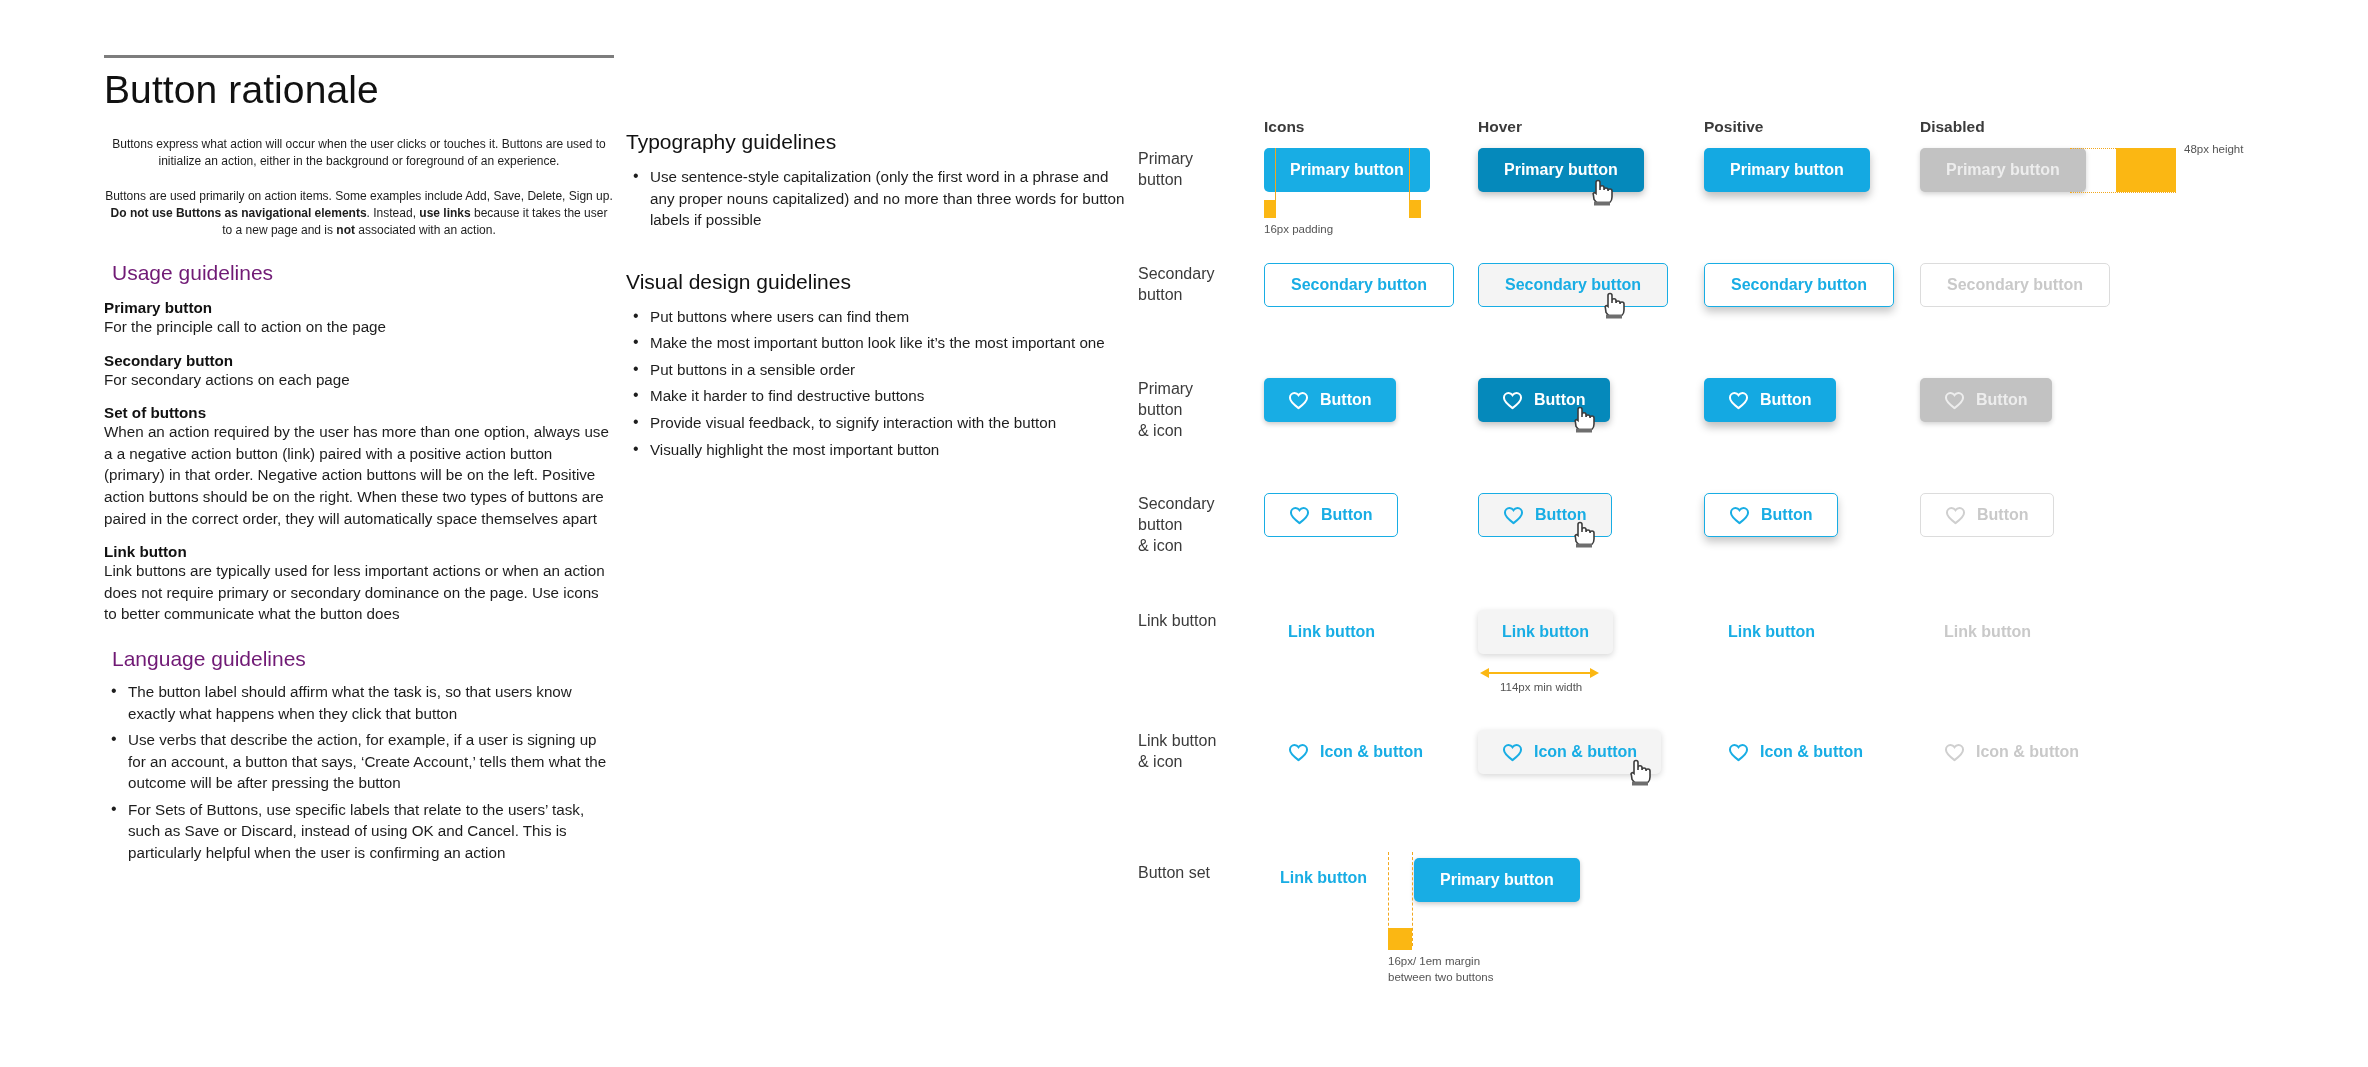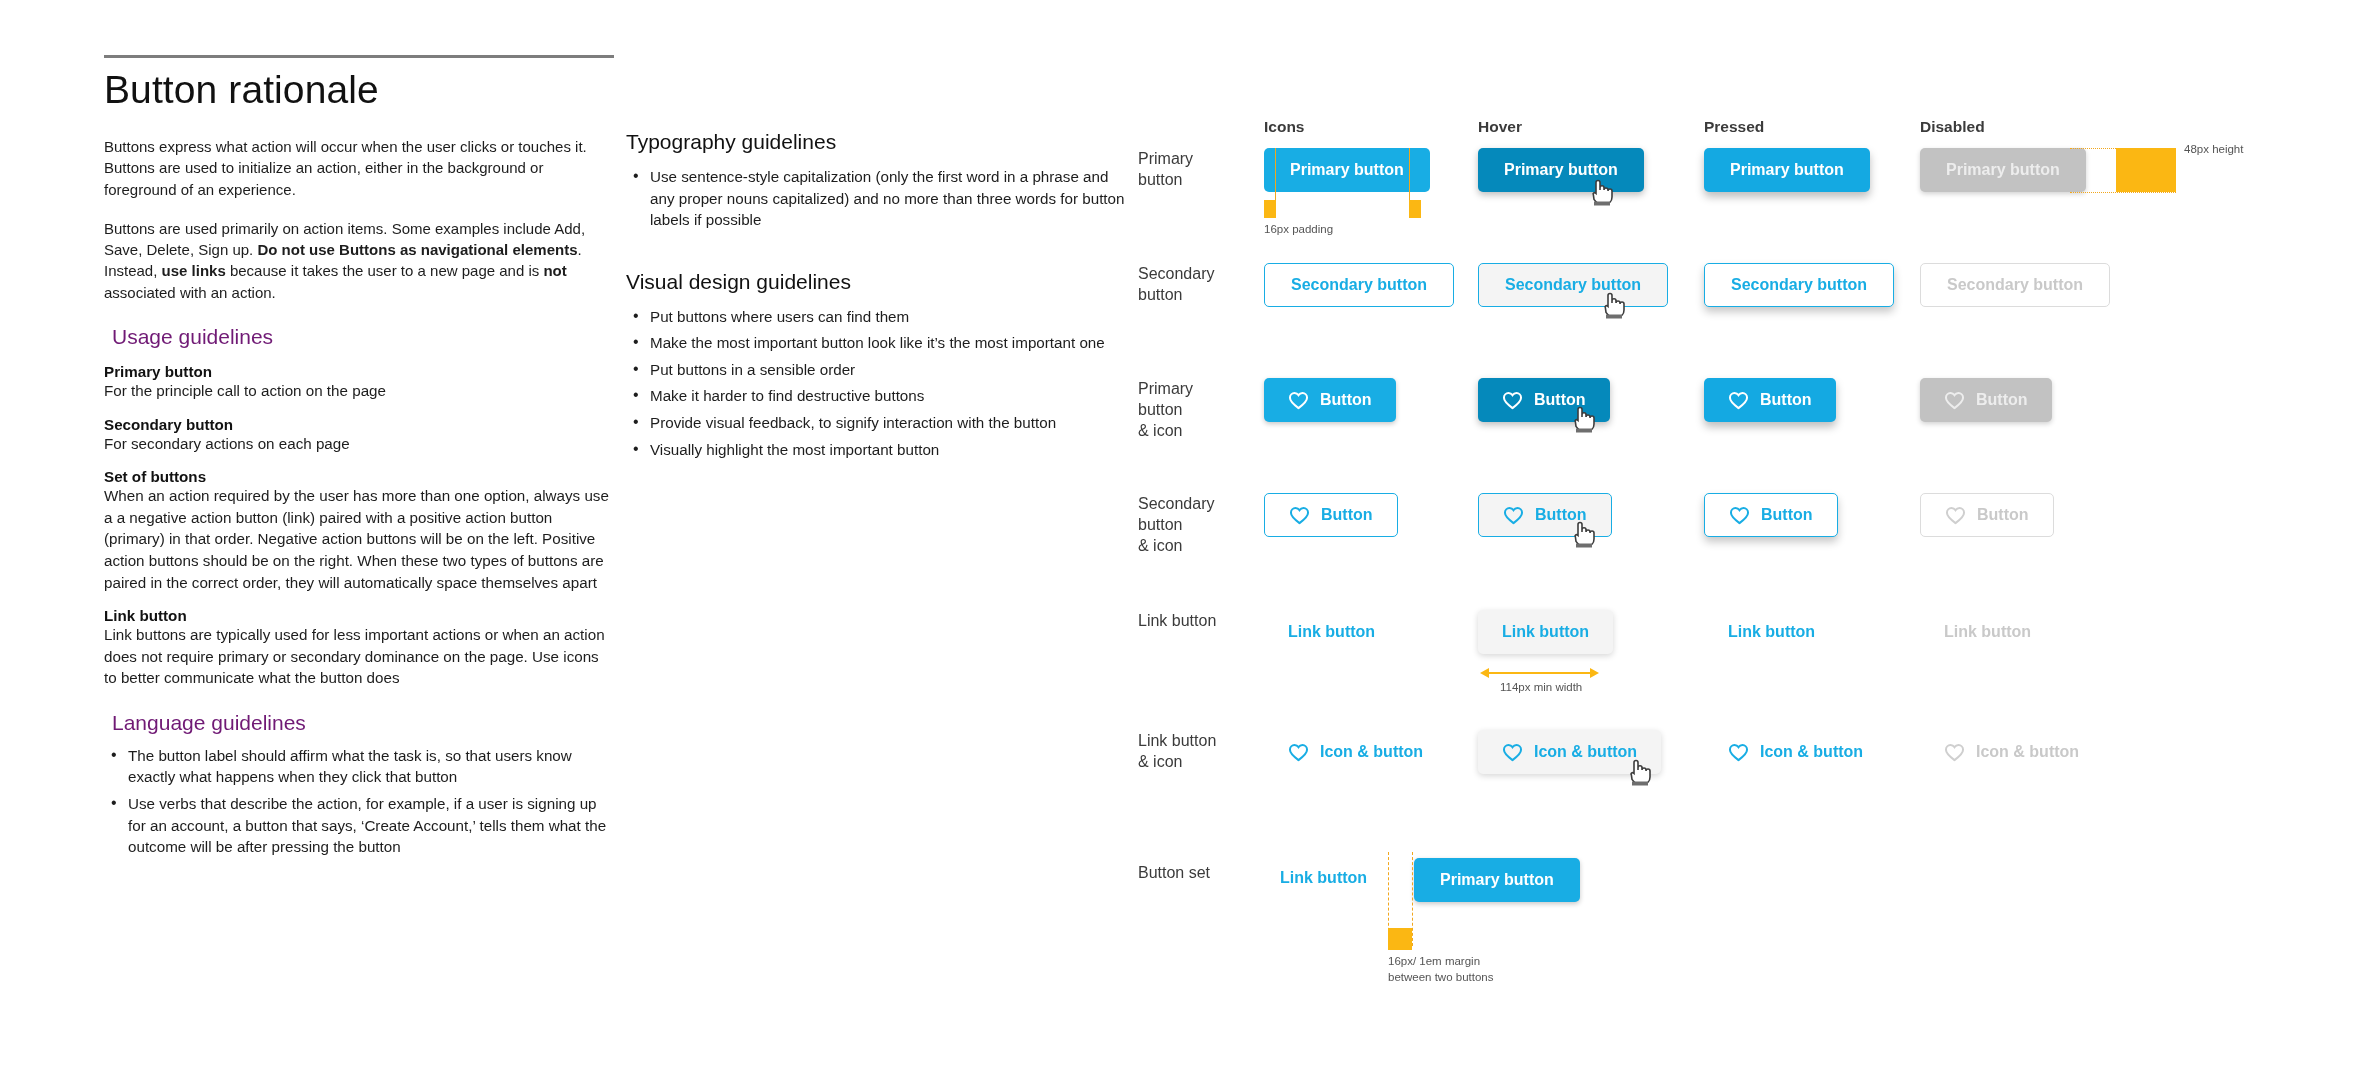--- a/index.html
+++ b/index.html
@@ -9,21 +9,21 @@
     font-family: "Liberation Sans", sans-serif;
     color: #1a1a1a;
     overflow: hidden;
   }
   .page { position: relative; width: 2368px; height: 1067px; }
 
   
   .col-left { position: absolute; left: 104px; top: 55px; width: 510px; }
   .title-rule { width: 510px; height: 3px; background: #7d7d7d; margin-bottom: 10px; }
   .page-title { font-size: 39px; font-weight: 400; letter-spacing: .1px; color: #111; margin-bottom: 24px; }
-  .body-p { font-size: 15px; line-height: 1.42; color: #1d1d1d; margin-bottom: 18px; }
+  .body-p { font-size: 12px; line-height: 1.42; color: #1d1d1d; margin-bottom: 18px; text-align: center; }
   .body-p b { font-weight: 700; }
   .sec-h { font-size: 21px; font-weight: 400; color: #701a75; margin: 22px 8px 10px; }
   .sub-h { font-size: 15.2px; font-weight: 700; color: #111; margin-top: 14px; }
   .sub-b { font-size: 15.2px; line-height: 1.42; color: #1d1d1d; }
   ul.bul { list-style: none; margin-top: 8px; }
   ul.bul li { position: relative; padding-left: 24px; font-size: 15.2px; line-height: 1.42;
               color: #1d1d1d; margin-bottom: 5px; }
   ul.bul li::before { content: "\2022"; position: absolute; left: 7px; top: -1px; font-size: 16px; color: #1d1d1d; }
 
   
@@ -102,20 +102,21 @@
     </div>
     <div>
       <div class="sub-h">Link button</div>
       <div class="sub-b">Link buttons are typically used for less important actions or when an action does not require primary or secondary dominance on the page. Use icons to better communicate what the button does</div>
     </div>
 
     <h2 class="sec-h">Language guidelines</h2>
     <ul class="bul">
       <li>The button label should affirm what the task is, so that users know exactly what happens when they click that button</li>
       <li>Use verbs that describe the action, for example, if a user is signing up for an account, a button that says, ‘Create Account,’ tells them what the outcome will be after pressing the button</li>
+      <li>For Sets of Buttons, use specific labels that relate to the users’ task, such as Save or Discard, instead of using OK and Cancel. This is particularly helpful when the user is confirming an action</li>
     </ul>
   </div>
 
   <div class="col-mid">
     <h2 class="mid-h">Typography guidelines</h2>
     <ul class="bul">
       <li>Use sentence-style capitalization (only the first word in a phrase and any proper nouns capitalized) and no more than three words for button labels if possible</li>
     </ul>
     <div class="mid-gap"></div>
     <h2 class="mid-h">Visual design guidelines</h2>
@@ -126,21 +127,21 @@
       <li>Make it harder to find destructive buttons</li>
       <li>Provide visual feedback, to signify interaction with the button</li>
       <li>Visually highlight the most important button</li>
     </ul>
   </div>
 
   <div class="specimens">
 
     <div class="state-hdr" style="left:126px">Icons</div>
     <div class="state-hdr" style="left:340px">Hover</div>
-    <div class="state-hdr" style="left:566px">Pressed</div>
+    <div class="state-hdr" style="left:566px">Positive</div>
     <div class="state-hdr" style="left:782px">Disabled</div>
 
     <div class="row-label" style="left:0; top:30px;  white-space:pre-line">Primary
 button</div>
 
     <div class="cell" style="left:126px; top:30px">
       <button class="btn btn-primary flat" style="padding:0 26px">Primary button</button>
       
       <div class="pad-line" style="left:11px;  top:0;  height:70px"></div>
       <div class="pad-line" style="left:145px; top:0;  height:70px"></div>

